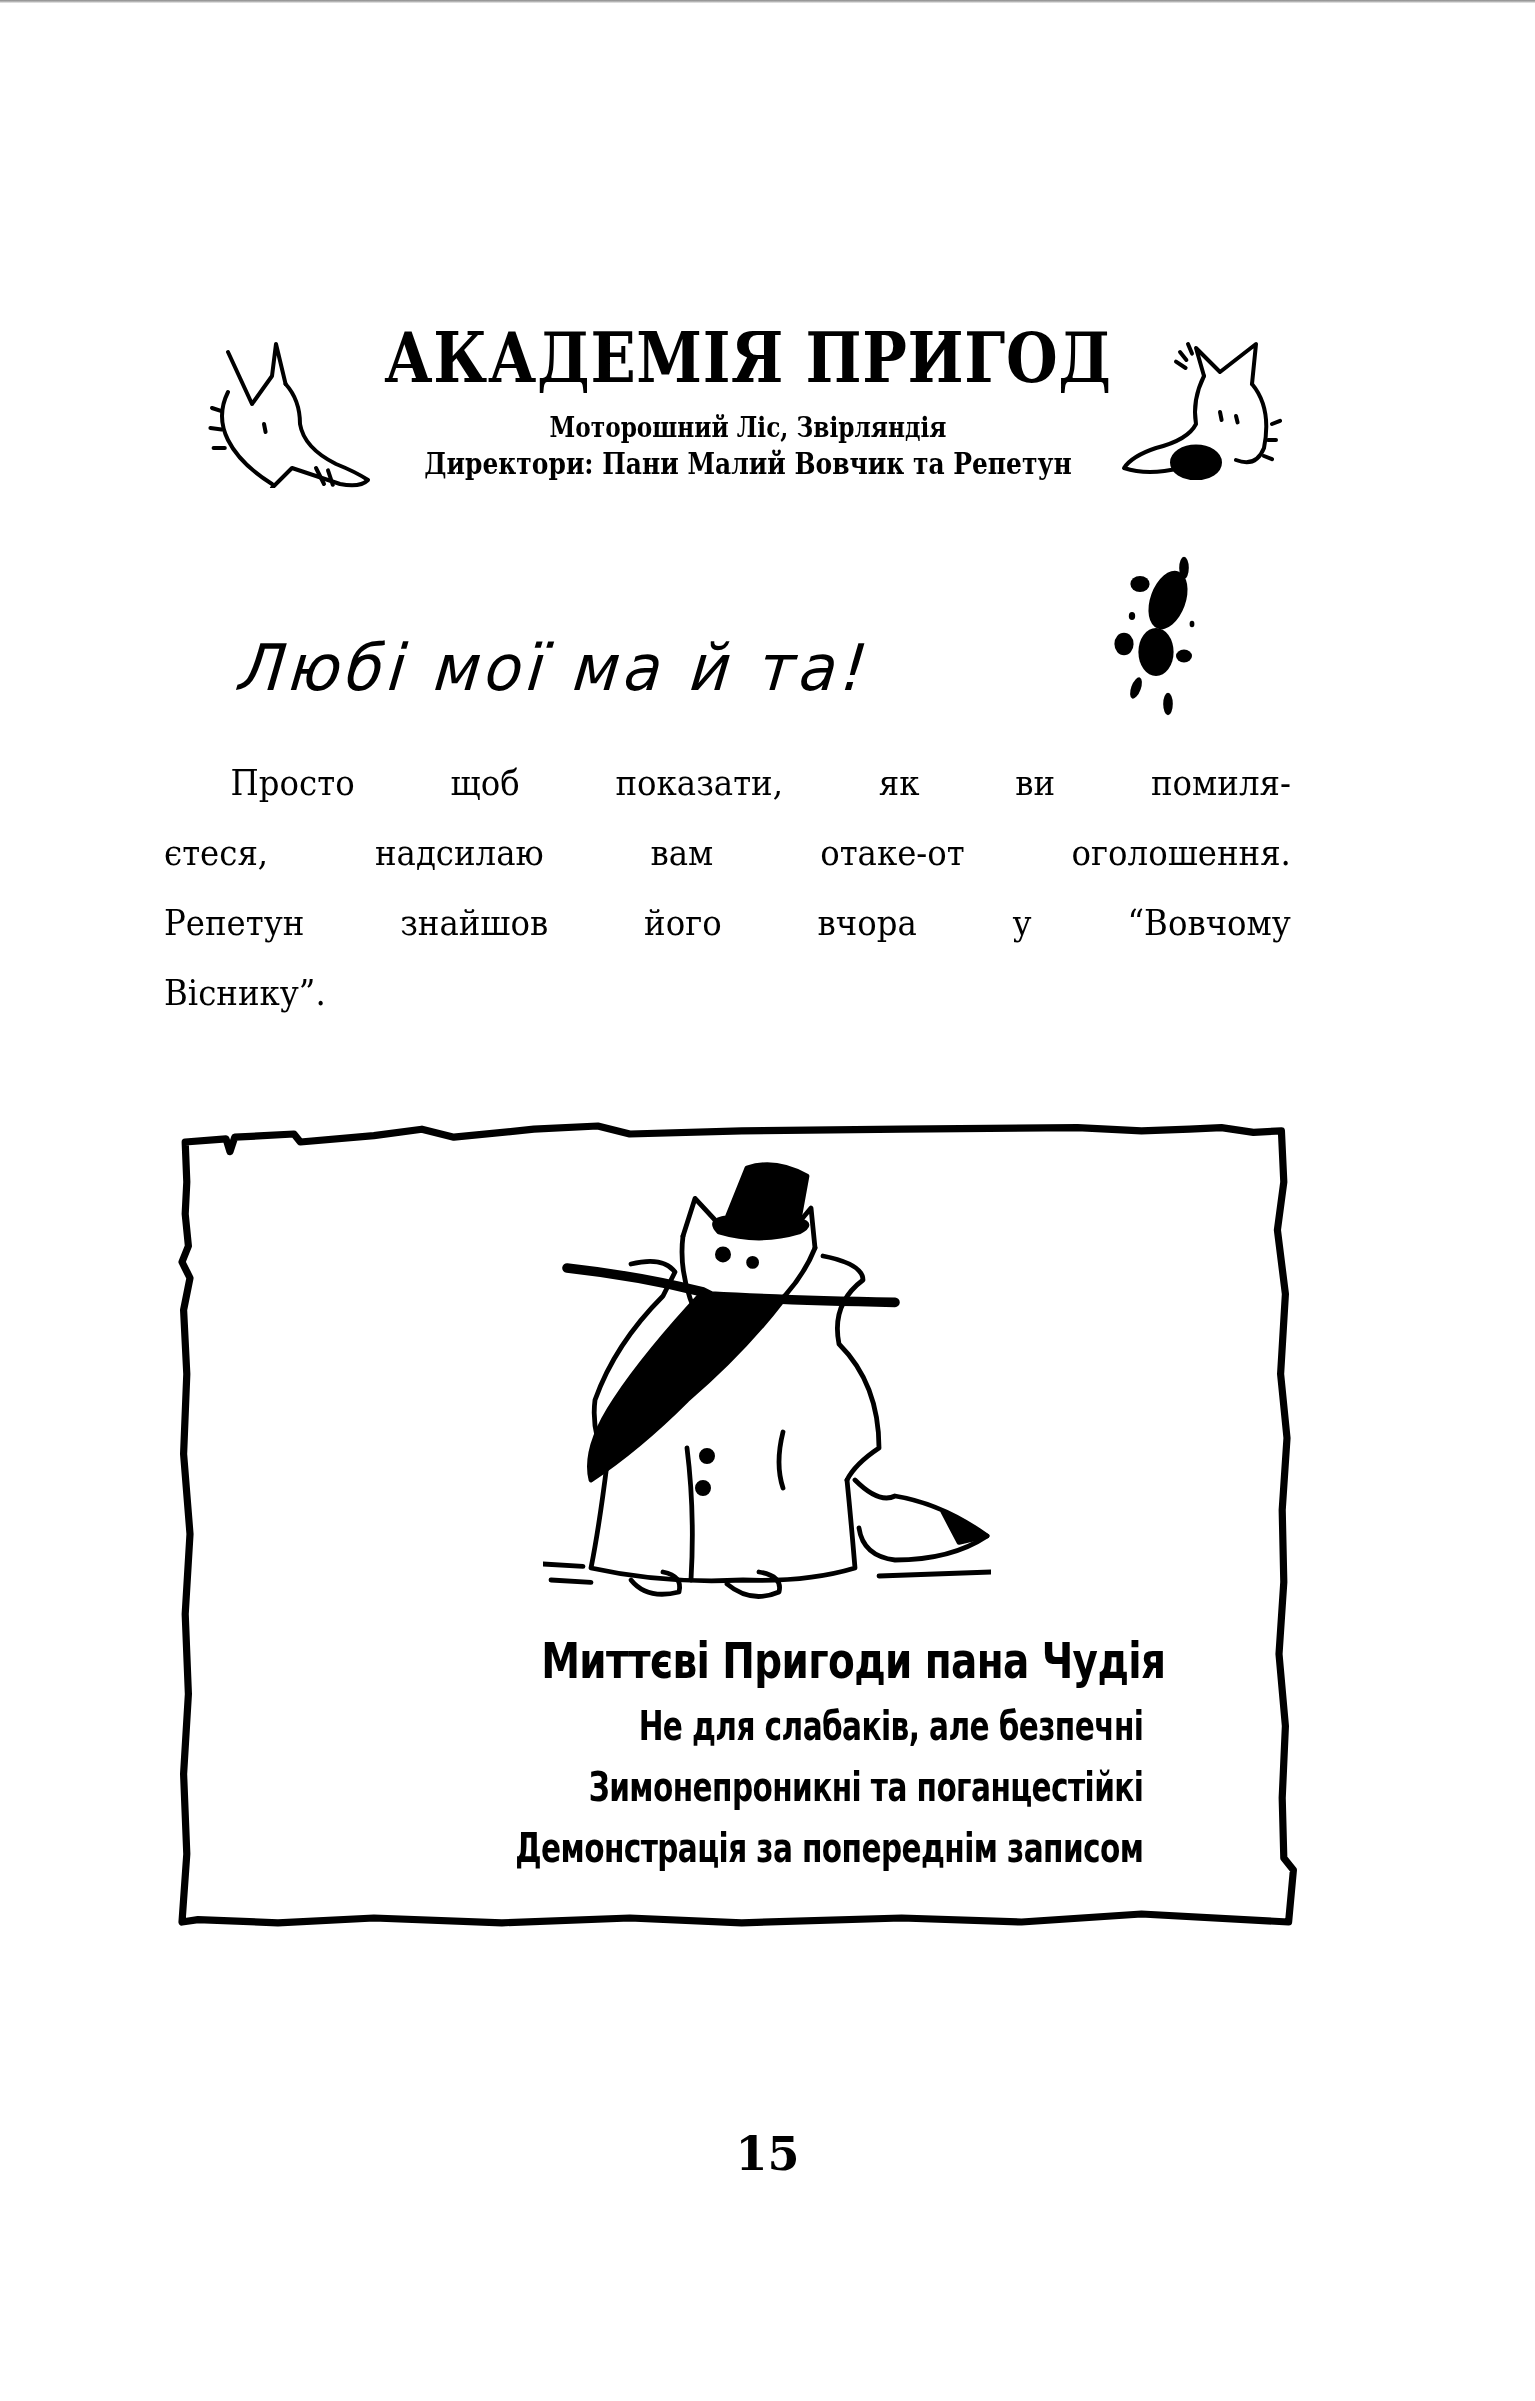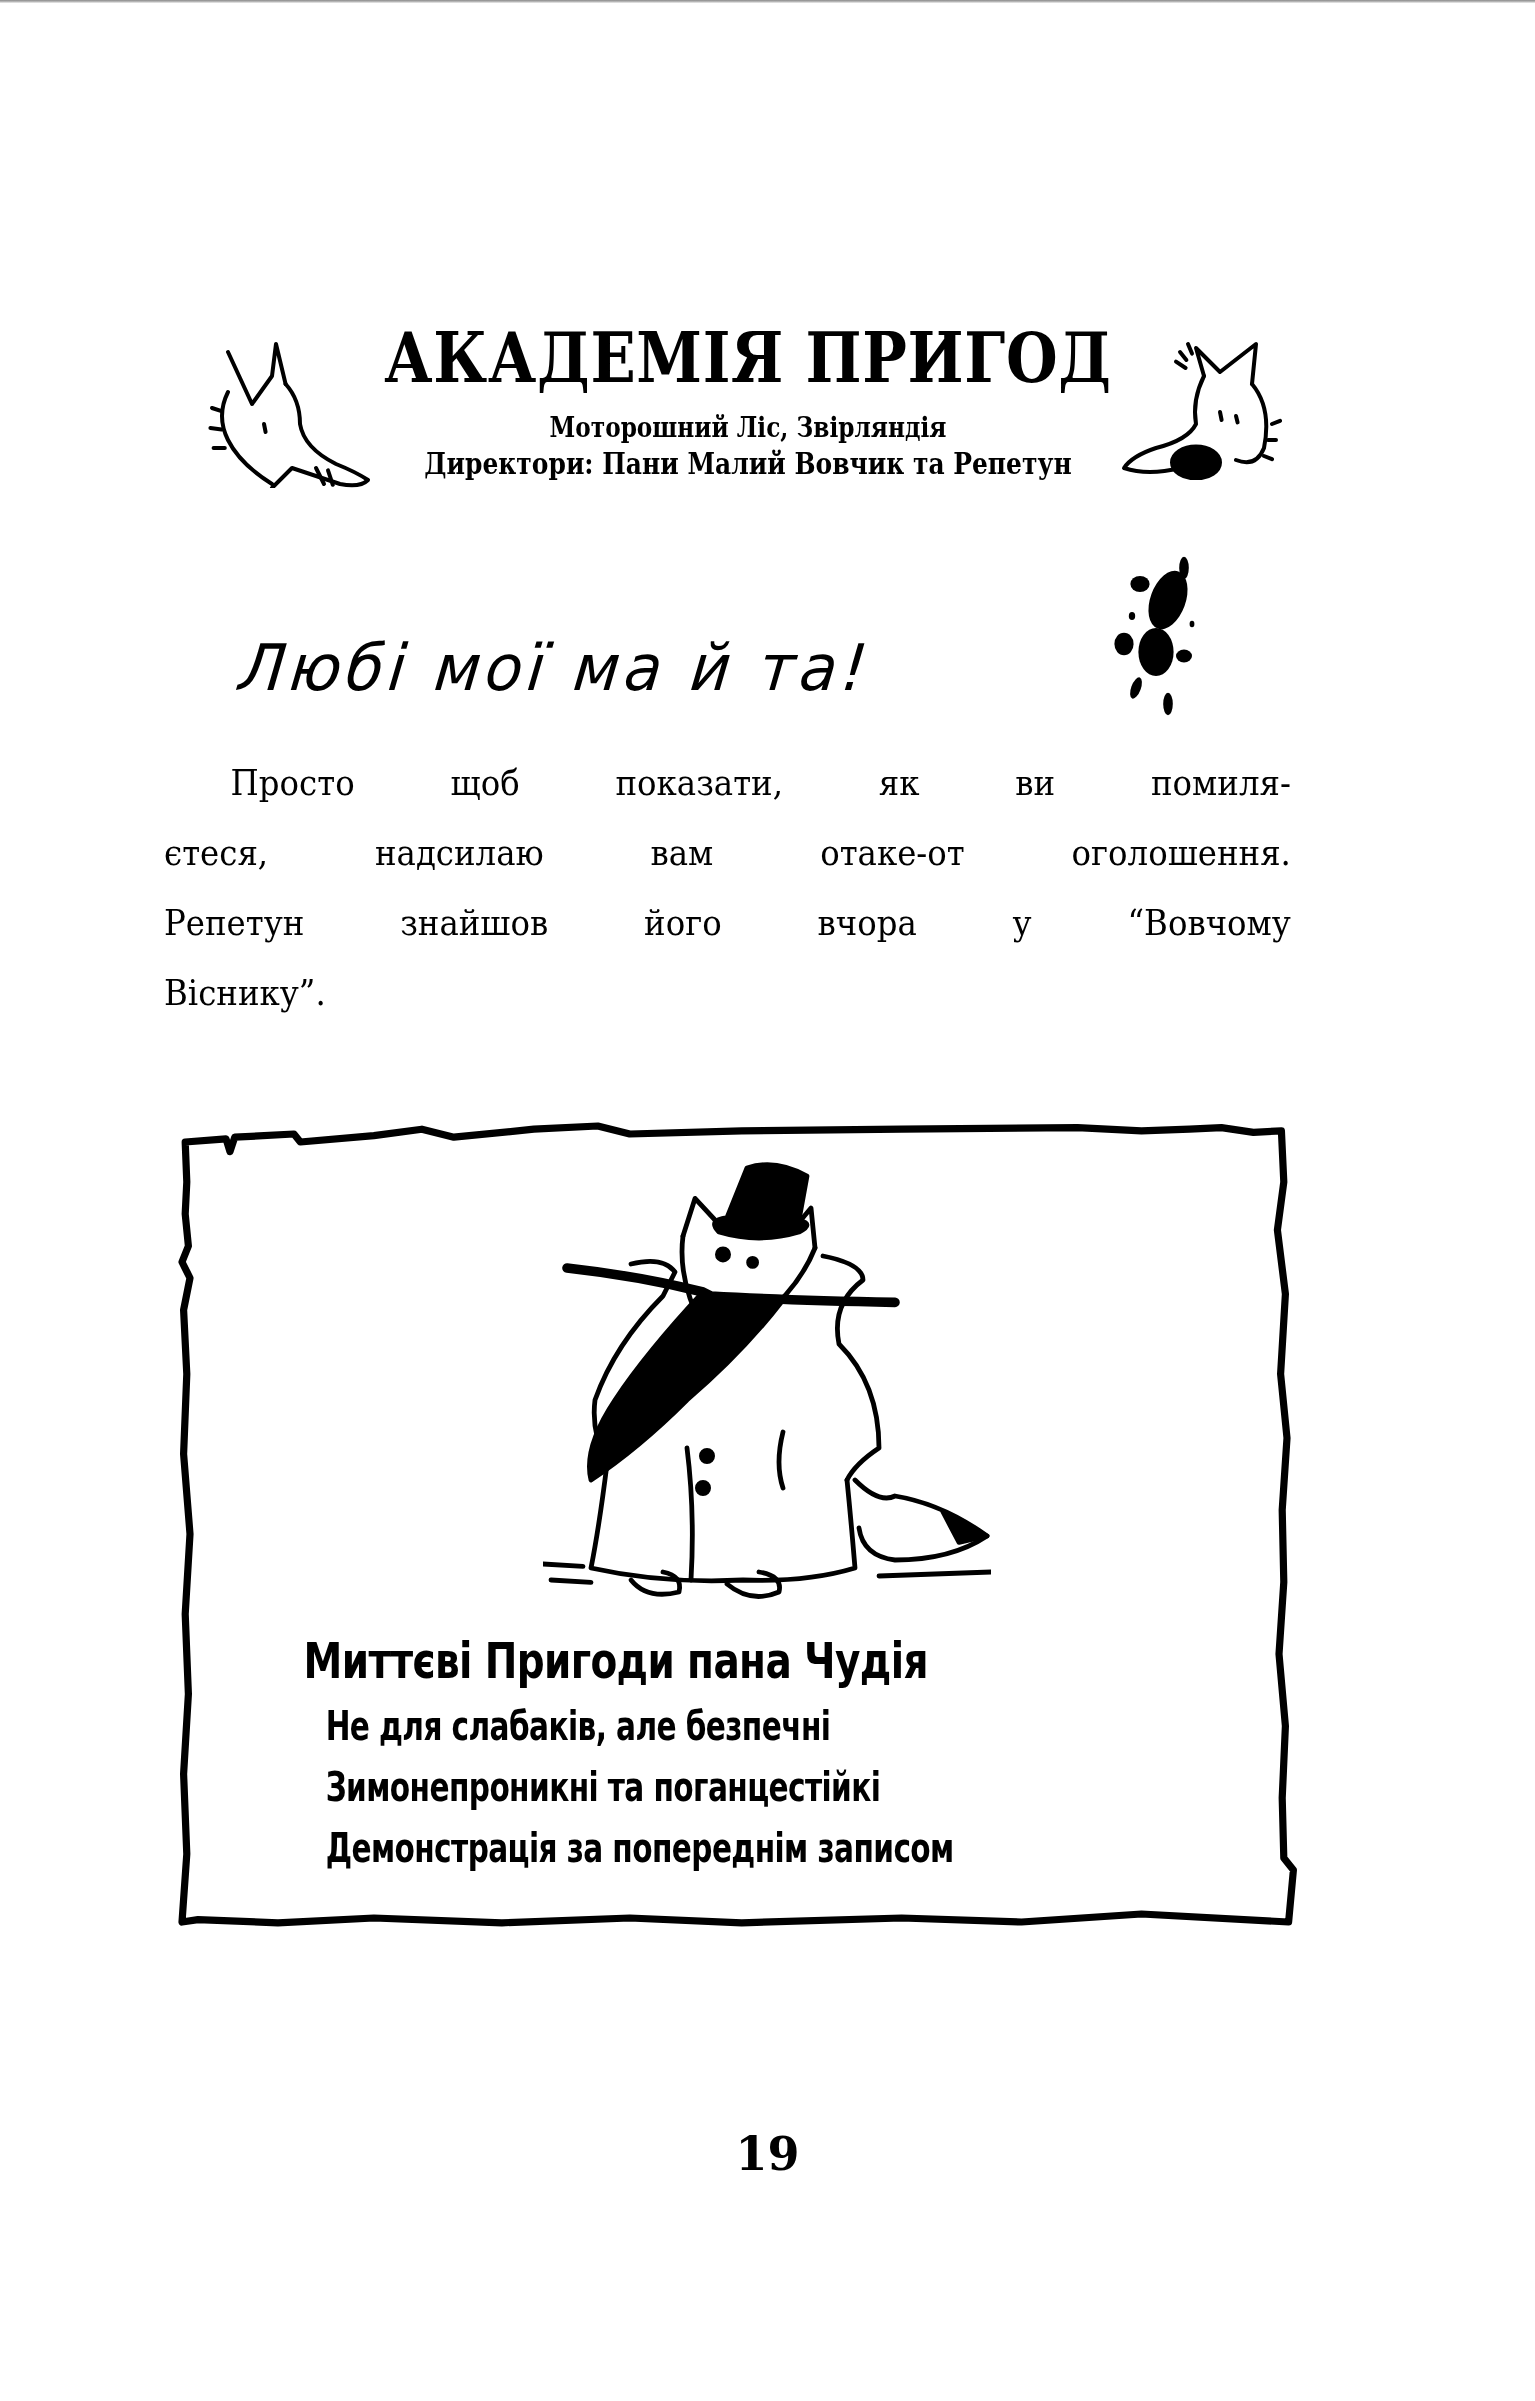--- a/index.html
+++ b/index.html
@@ -27,21 +27,21 @@
   .para { position: absolute; left: 164px; top: 748px; width: 1128px; font-family: "DejaVu Serif", serif;
     font-size: 36px; line-height: 70px; text-align: justify; }
   .para .line { display: block; text-align-last: justify; white-space: nowrap; transform: scaleX(0.9); transform-origin: left; width: 111%; }
   .para .line.first { text-indent: 74px; }
   .para .line.last { text-align-last: left; }
 
   
   .frame { position: absolute; left: 182px; top: 1134px; width: 1105px; height: 792px; }
   .frame svg.border { position: absolute; left: 0; top: 0; width: 100%; height: 100%; overflow: visible; }
   .fox { position: absolute; left: 361px; top: 9.6px; width: 448px; height: 464px; }
-  .ad-text { position: absolute; left: 0; right: 0; top: 492px; text-align: left;
+  .ad-text { position: absolute; left: 0; right: 0; top: 492px; text-align: right;
     font-family: "DejaVu Sans", sans-serif; font-weight: bold; }
   .ad-title { font-size: 50px; line-height: 70px; transform: scaleX(0.78); letter-spacing: -0.8px; }
   .ad-line { font-size: 40px; line-height: 61px; transform: scaleX(0.74); letter-spacing: -0.8px; }
 
   .page-num { position: absolute; left: 0; width: 1535px; top: 2127px; text-align: center;
     font-family: "DejaVu Serif", serif; font-weight: bold; font-size: 46px; }
 </style>
 </head>
 <body>
 
@@ -131,14 +131,14 @@
   </svg>
 
   <div class="ad-text">
     <div class="ad-title">Миттєві Пригоди пана Чудія</div>
     <div class="ad-line">Не для слабаків, але безпечні</div>
     <div class="ad-line">Зимонепроникні та поганцестійкі</div>
     <div class="ad-line">Демонстрація за попереднім записом</div>
   </div>
 </div>
 
-<div class="page-num">19</div>
+<div class="page-num">15</div>
 
 
 </body></html>

